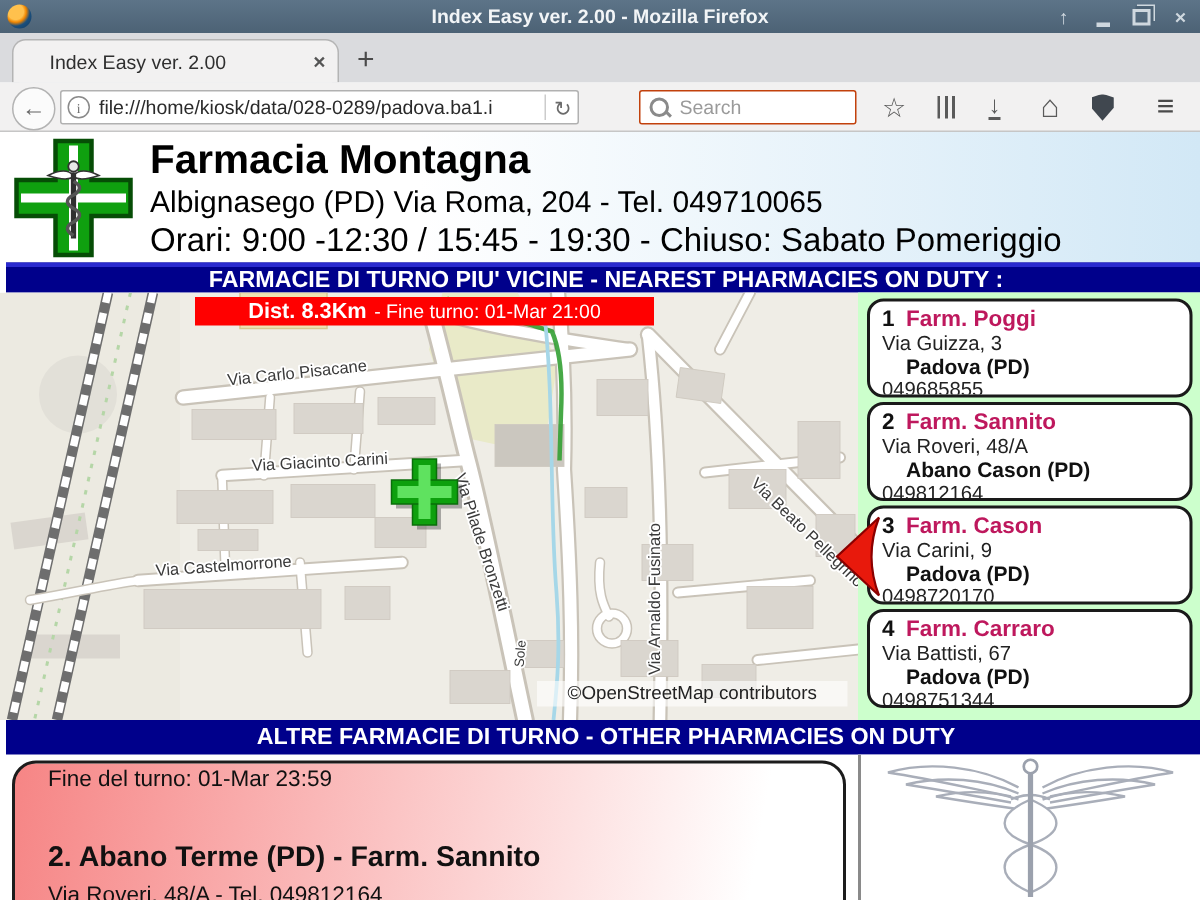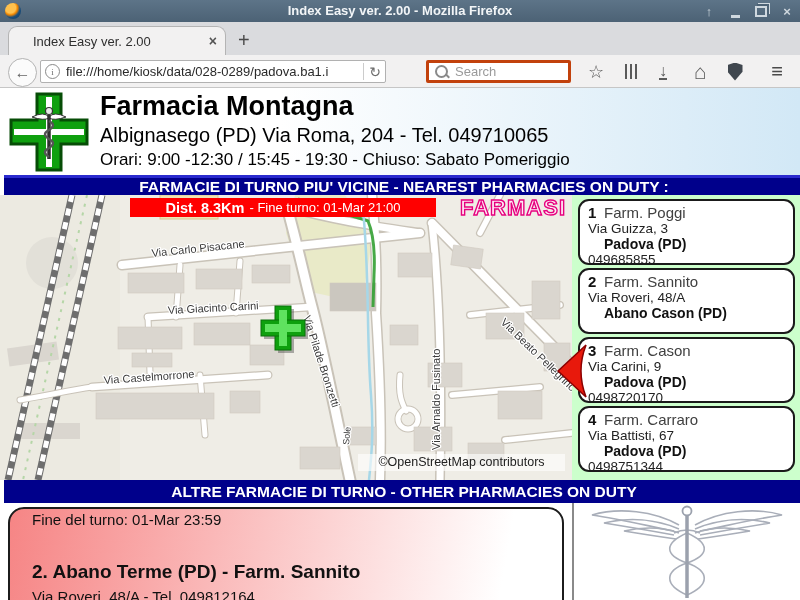--- a/index.html
+++ b/index.html
@@ -34,41 +34,41 @@
             display:flex;align-items:center;justify-content:center;}
   .urlbox{position:absolute;left:40px;top:5px;width:346px;height:23px;background:#fff;
           border:1px solid #b1b1b1;border-radius:2px;display:flex;align-items:center;padding:0 4px;box-sizing:border-box;}
   .info-ic{width:13px;height:13px;border:1px solid #8a8a8a;border-radius:50%;color:#6d6d6d;
            font-size:9px;font-family:"Liberation Serif",serif;display:flex;align-items:center;justify-content:center;margin-right:4px;flex:none;}
   .url-input{flex:1;border:none;outline:none;font-size:13px;color:#2a2a2a;background:transparent;min-width:0;
              font-family:"Liberation Sans",sans-serif;}
   .url-div{width:1px;height:17px;background:#ccc;margin:0 5px;flex:none;}
   .reload-ic{color:#6b6b6b;font-size:14px;flex:none;}
   .searchbox{position:absolute;left:426px;top:5px;width:145px;height:23px;background:#fff;
-             border:3px solid #c2410c;border-radius:2px;display:flex;align-items:center;padding:0 6px;box-sizing:border-box;}
+             border:1px solid #c2410c;border-radius:2px;display:flex;align-items:center;padding:0 6px;box-sizing:border-box;}
   .mag{width:9px;height:9px;border:2px solid #8a8a8a;border-radius:50%;position:relative;margin-right:5px;flex:none;}
   .mag::after{content:"";position:absolute;left:8px;top:8px;width:5px;height:2px;background:#8a8a8a;transform:rotate(45deg);}
   .search-input{flex:1;border:none;outline:none;font-size:13px;color:#444;background:transparent;min-width:0;
                 font-family:"Liberation Sans",sans-serif;}
   .search-input::placeholder{color:#9a9a9a;}
   .nav-ic{position:absolute;top:0;height:33px;display:flex;align-items:center;justify-content:center;
           color:#5a5a5a;font-size:18px;width:24px;}
   .dl-arrow{font-size:16px;border-bottom:2px solid #5a5a5a;line-height:14px;}
   .lib-ic{width:13px;height:15px;background:repeating-linear-gradient(90deg,#5a5a5a 0 2px,transparent 2px 5px);}
   .shield-ic{width:15px;height:18px;background:#40474f;
              clip-path:polygon(50% 0,100% 14%,100% 52%,50% 100%,0 52%,0 14%);}
   .menu-ic{font-size:20px;font-weight:bold;color:#4a4a4a;}
   
   .site-header{position:absolute;left:0;top:88px;width:800px;height:87px;
                background:linear-gradient(to right,#ffffff 35%,#d2e8f6 100%);}
   .logo-cross{position:absolute;left:8px;top:3px;}
   .head-text{position:absolute;left:100px;top:2px;color:#000;}
   .head-title{font-size:27px;font-weight:bold;line-height:32px;}
   .head-addr{font-size:20px;line-height:26px;}
-  .head-hours{font-size:17px;line-height:23px;}
+  .head-hours{font-size:22px;line-height:23px;}
   
   .banner{position:absolute;left:4px;width:800px;background:#00008B;color:#fff;text-align:center;
           font-weight:bold;box-sizing:border-box;}
   .banner1{top:175px;height:20px;font-size:15.5px;line-height:17px;border-top:3px solid #2a2ace;}
   .banner2{top:480px;height:23px;font-size:15.5px;line-height:23px;}
   
   .content{position:absolute;left:0;top:195px;width:800px;height:285px;}
   .mapwrap{position:absolute;left:0;top:0;width:572px;height:285px;overflow:hidden;}
   .dist-banner{position:absolute;left:130px;top:3px;width:306px;height:19px;background:#FF0000;
                color:#fff;display:flex;align-items:center;justify-content:center;gap:5px;white-space:nowrap;}
@@ -76,21 +76,21 @@
   .dist-rest{font-size:13px;}
   .farmasi{position:absolute;left:460px;top:0px;font-size:22px;font-weight:bold;letter-spacing:1px;
            color:#ffeaf6;-webkit-text-stroke:1.4px #E6007E;white-space:nowrap;}
   .attrib{position:absolute;left:358px;top:259px;width:207px;height:17px;background:rgba(255,255,255,.6);
           color:#222;font-size:12.5px;line-height:17px;text-align:center;white-space:nowrap;}
   .pharm-panel{position:absolute;left:572px;top:0;width:228px;height:285px;background:#CCFFCC;box-sizing:border-box;}
   .pcard{position:absolute;left:6px;width:217px;height:66px;background:#fff;border:2px solid #1a1a1a;
          border-radius:11px;box-sizing:border-box;padding:3px 4px 0 8px;overflow:hidden;}
   .pcard .row1{display:flex;gap:6px;}
   .pnum{font-size:15px;font-weight:bold;color:#111;width:10px;}
-  .pname{font-size:15px;font-weight:normal;color:#404040;}
+  .pname{font-size:15px;font-weight:bold;color:#be185d;}
   .pstreet,.pphone{font-size:13.5px;color:#222;line-height:15px;}
   .pcity{font-size:14px;font-weight:bold;color:#111;margin-left:16px;line-height:16px;}
   .red-arrow{position:absolute;left:555px;top:148px;z-index:5;}
   
   .bottom{position:absolute;left:0;top:503px;width:800px;height:97px;overflow:hidden;}
   .dutybox{position:absolute;left:8px;top:4px;width:556px;height:130px;border:2px solid #1c1c1c;
            border-radius:16px;box-sizing:border-box;
            background:linear-gradient(100deg,#f68585 0%,#fbc4c4 45%,#ffffff 88%);
            padding:1px 0 0 22px;overflow:hidden;}
   .duty-prev{font-size:15px;color:#111;line-height:17px;margin-top:1px;}
@@ -279,41 +279,41 @@
           <rect x="-8" y="-22" width="16" height="44" fill="#0EA00E" stroke="#0a6e0a"></rect>
           <rect x="-22" y="-8" width="44" height="16" fill="#0EA00E" stroke="#0a6e0a"></rect>
           <rect x="-4" y="-18" width="8" height="36" fill="#5FE25F"></rect>
           <rect x="-18" y="-4" width="36" height="8" fill="#5FE25F"></rect>
         </g>
       </svg>
       <div class="dist-banner">
         <span class="dist-strong">Dist. 8.3Km</span>
         <span class="dist-rest">- Fine turno: 01-Mar 21:00</span>
       </div>
-      <span class="farmasi">FARMASI</span>
       <div class="attrib">©OpenStreetMap contributors</div>
     </div>
 
     <div class="pharm-panel">
       <div class="pcard" style="top:4px;">
         <div class="row1">
             <span class="pnum">1</span>
             <span class="pname">Farm. Poggi</span>
           </div>
         <div class="pstreet">Via Guizza, 3</div>
         <div class="pcity">Padova (PD)</div>
         <div class="pphone">049685855</div>
       </div>
       <div class="pcard" style="top:73px;">
         <div class="row1">
             <span class="pnum">2</span>
             <span class="pname">Farm. Sannito</span>
           </div>
         <div class="pstreet">Via Roveri, 48/A</div>
         <div class="pcity">Abano Cason (PD)</div>
+        <div class="pphone">049812164</div>
       </div>
       <div class="pcard" style="top:142px;">
         <div class="row1">
             <span class="pnum">3</span>
             <span class="pname">Farm. Cason</span>
           </div>
         <div class="pstreet">Via Carini, 9</div>
         <div class="pcity">Padova (PD)</div>
         <div class="pphone">0498720170</div>
       </div>

